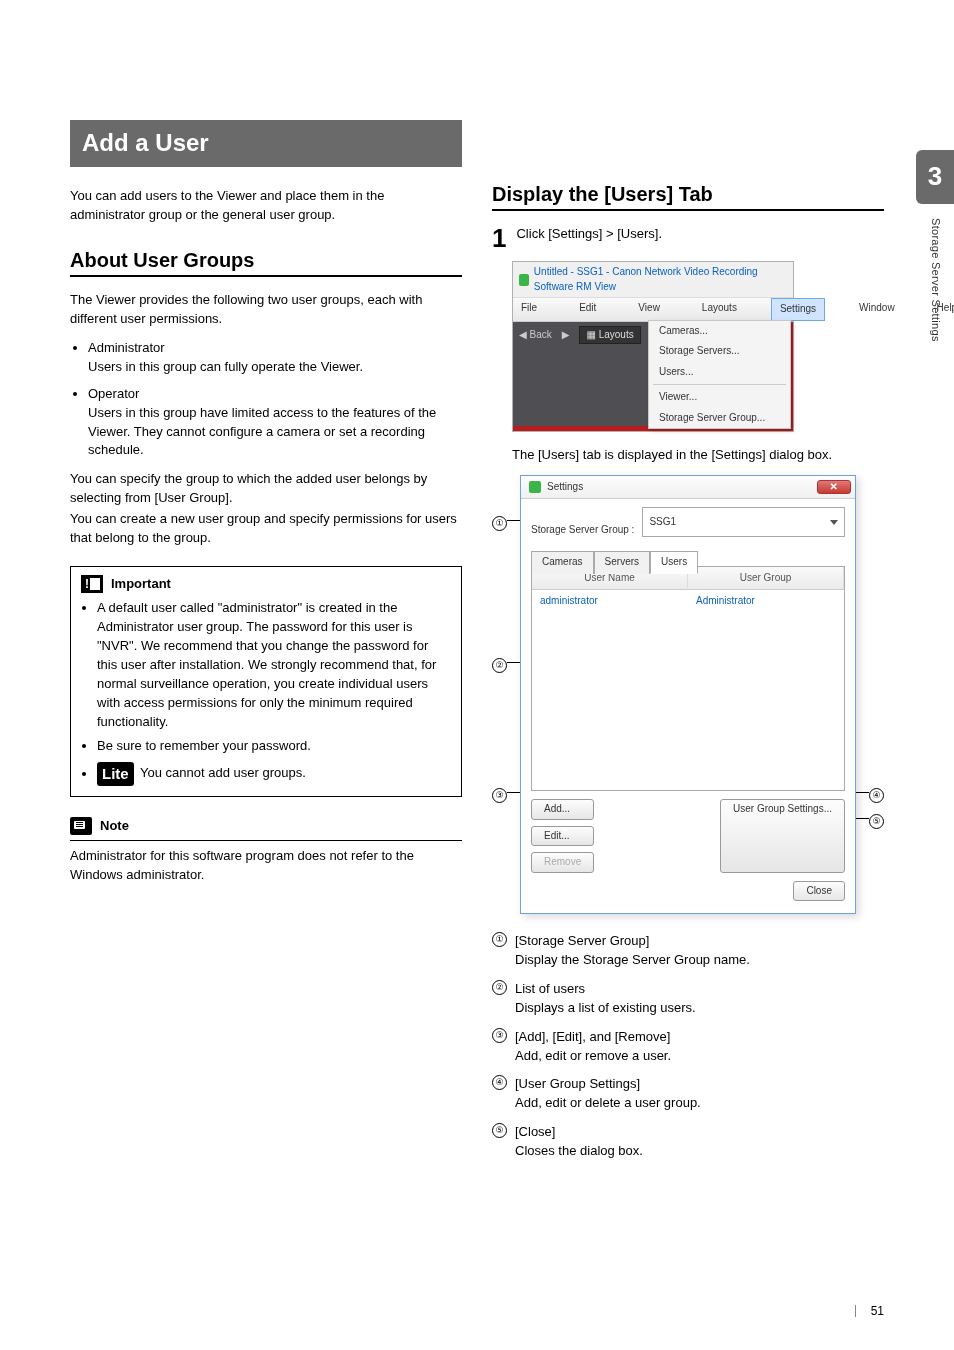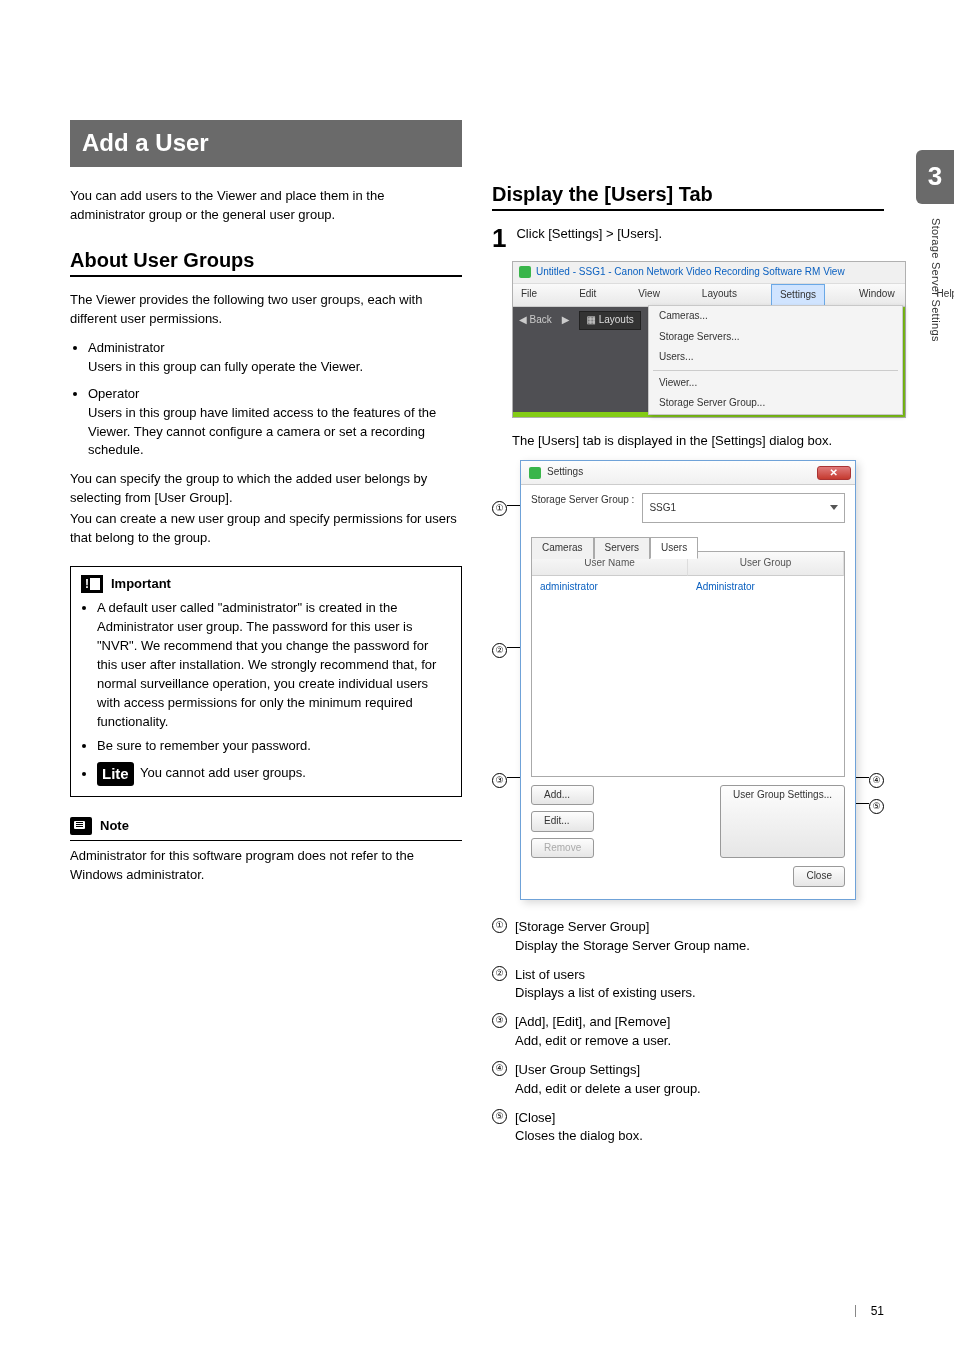--- a/index.html
+++ b/index.html
@@ -132,24 +132,24 @@
     font-family: "Arial Narrow", Arial, sans-serif;
     font-size: 26px;
     font-weight: bold;
     line-height: 1;
   }
 
   
   .shot1 {
     border: 1px solid #b0b0b0;
     margin: 8px 0 14px 20px;
-    width: 394px;
+    width: 282px;
     font-size: 10px;
     color: #333;
-    background: #84cc16;
+    background: #b91c1c;
   }
   .shot1 .titlebar {
     background: #f0f0f0;
     padding: 3px 6px;
     display: flex;
     gap: 5px;
     align-items: center;
     color: #0a60c0;
   }
   .shot1 .titlebar .ic {
@@ -243,21 +243,21 @@
     border: 1px solid #a33;
     color: #fff;
     font-weight: bold;
     font-size: 10px;
     padding: 1px 12px;
     border-radius: 3px;
     line-height: 1;
   }
   .shot2 .inner { padding: 8px 10px 12px 10px; }
   .shot2 .ssgrow {
-    display:flex; align-items:flex-start; gap:8px;
+    display:flex; align-items:flex-end; gap:8px;
     margin-bottom: 6px;
   }
   .shot2 .ssgrow .fld {
     flex:1; border:1px solid #aaa; padding:2px 6px; background:#fff;
     height: 30px; display:flex; align-items:center; justify-content:space-between;
   }
   .shot2 .ssgrow .fld .tri {
     width:0; height:0;
     border-left:4px solid transparent;
     border-right:4px solid transparent;

